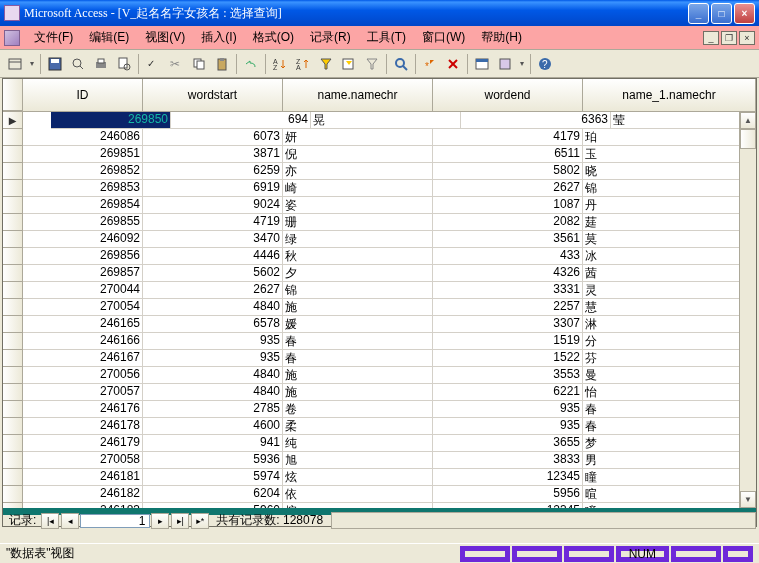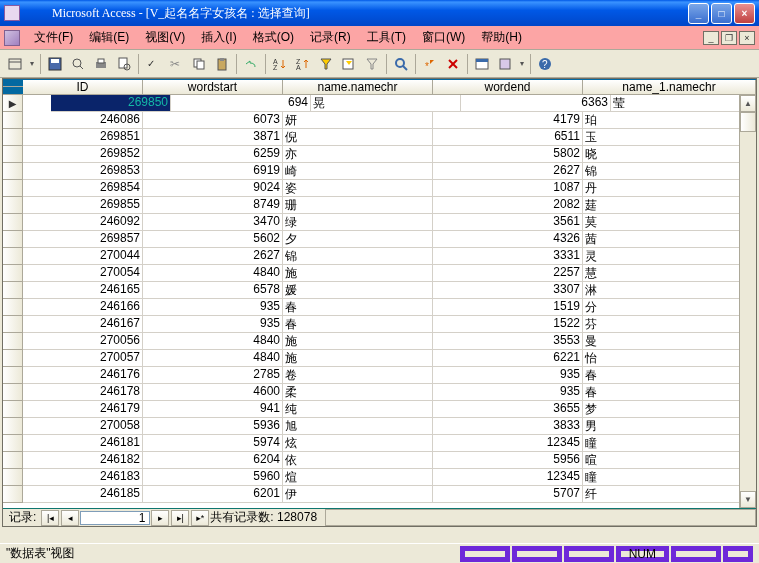--- a/index.html
+++ b/index.html
@@ -1,59 +1,59 @@
 <!DOCTYPE html>
 <html><head>
 <meta charset="utf-8">
 <style>
 * { margin: 0; padding: 0; box-sizing: border-box; }
 body { font-family: "SimSun", "宋体", sans-serif; font-size: 12px; background: #ece9d8; overflow: hidden; width: 759px; height: 563px; }
 
-.titlebar { background: linear-gradient(to bottom, #0058e6 0%, #3a93ff 8%, #0058e6 40%, #0046c8 100%); height: 26px; display: flex; align-items: center; color: white; padding: 0 4px; gap: 28px; }
+.titlebar { background: linear-gradient(to bottom, #0058e6 0%, #3a93ff 8%, #0058e6 40%, #0046c8 100%); height: 26px; display: flex; align-items: center; color: white; padding: 0 4px; }
 .titlebar .icon { width: 16px; height: 16px; background: #e8d8f0; border: 1px solid #8a5aa0; margin-right: 4px; }
 .titlebar .title { flex: 1; font-size: 12px; font-family: "SimSun"; }
 .titlebar .winbtns { display: flex; gap: 2px; }
 .titlebar .winbtn { width: 21px; height: 21px; background: linear-gradient(to bottom, #7ba7e8, #3a6fd0); border: 1px solid #fff; border-radius: 3px; display: flex; align-items: center; justify-content: center; color: white; font-weight: bold; font-size: 10px; }
 .titlebar .winbtn.close { background: linear-gradient(to bottom, #e89090, #c04040); }
 
 .menubar { background: #fca5a5; height: 24px; display: flex; align-items: center; padding: 0 4px; border-bottom: 1px solid #aca899; }
 .menubar .mdi-icon { width: 16px; height: 16px; background: linear-gradient(135deg, #d0c0e0, #a080c0); border: 1px solid #806090; margin-right: 6px; }
 .menubar .menuitem { padding: 2px 8px; cursor: default; }
 .menubar .mdi-btns { margin-left: auto; display: flex; gap: 2px; }
 .menubar .mdi-btn { width: 16px; height: 14px; border: 1px solid #716f64; background: #ece9d8; display:flex; align-items:center; justify-content:center; font-size:9px; color:#333; }
 
 .toolbar { background: #ece9d8; height: 28px; display: flex; align-items: center; padding: 2px 4px; border-bottom: 1px solid #aca899; gap: 1px; }
 .toolbar .tb { width: 22px; height: 22px; display: flex; align-items: center; justify-content: center; border: 1px solid transparent; }
 .toolbar .sep { width: 1px; height: 20px; background: #aca899; margin: 0 2px; }
 .toolbar .tbdd { width: 10px; height:22px; display:flex; align-items:center; justify-content:center; font-size:8px; color:#555; }
 
 .grid-area { position: absolute; top: 78px; left: 2px; right: 2px; bottom: 36px; background: white; border: 1px solid #716f64; display: flex; flex-direction: column; }
-.grid-header { display: flex; background: #0369a1; height: 16px; border-bottom: 1px solid #aca899; flex-shrink: 0; align-items: center; }
+.grid-header { display: flex; background: #0369a1; height: 33px; border-bottom: 1px solid #aca899; flex-shrink: 0; }
 .grid-header .hcell { border-right: 1px solid #aca899; display: flex; align-items: center; justify-content: center; font-size: 12px; background: linear-gradient(to bottom, #fff, #ece9d8); }
 .grid-body { flex: 1; overflow: hidden; position: relative; }
 .row { display: flex; height: 17px; }
 .row .rcell { border-right: 1px solid #d4d0c8; border-bottom: 1px solid #d4d0c8; font-size: 12px; padding: 0 2px; white-space: nowrap; overflow: hidden; }
 .rowhead { width: 20px; background: linear-gradient(to right, #fff, #ece9d8); border-right: 1px solid #aca899; border-bottom: 1px solid #aca899; display:flex; align-items:center; justify-content:center; font-size:10px; color:#333; flex-shrink:0; }
 .cnum { text-align: right; }
 .ctxt { text-align: left; }
 .c-id { width: 120px; }
 .c-ws { width: 140px; }
 .c-nc { width: 150px; }
 .c-we { width: 150px; }
 .c-n1 { flex: 1; }
 .selected { background: #0a246a; color: #14b8a6; margin-left: 28px; }
 .vscroll { position:absolute; right:0; top:0; bottom:0; width:17px; background:#ece9d8; border-left:1px solid #aca899; }
 .vscroll .vbtn { height:17px; background:linear-gradient(to bottom,#fff,#ece9d8); border:1px solid #aca899; display:flex; align-items:center; justify-content:center; font-size:8px; color:#555; }
 .vscroll .thumb { position:absolute; top:17px; left:0; right:0; height:20px; background:linear-gradient(to right,#fff,#ece9d8); border:1px solid #aca899; }
 
-.nav { height: 18px; background: #ece9d8; display: flex; align-items: center; border-top: 1px solid #0f766e; font-size: 12px; padding-left:2px; }
+.nav { height: 18px; background: #ece9d8; display: flex; align-items: center; border-top: 7px solid #0f766e; font-size: 12px; padding-left:2px; }
 .nav .label { padding: 0 4px; }
 .nav .navbtn { width: 18px; height: 16px; border: 1px solid #aca899; background: linear-gradient(to bottom,#fff,#ece9d8); display:flex; align-items:center; justify-content:center; font-size:9px; margin:0 1px; }
 .nav .recinput { width: 70px; height: 14px; border: 1px solid #7f9db9; background: white; text-align: right; padding-right: 4px; font-size:12px; }
-.nav .reccount { }
+.nav .reccount { padding-left: 6px; }
 .nav .hscroll { flex:1; margin-left:8px; height:17px; background:#ece9d8; border:1px solid #aca899; position:relative; }
 
 .statusbar { position: absolute; left:0; right:0; bottom:0; height: 20px; background: #ece9d8; border-top: 1px solid #fff; display: flex; align-items: center; padding: 0 6px; font-size: 12px; }
 .statusbar .pane { border:5px solid #6d28d9; height:16px; padding:0 8px; margin-left:2px; display:flex; align-items:center; }
 .statusbar .flex { flex:1; }
 </style>
 </head>
 <body>
 
 <div class="titlebar">
@@ -273,32 +273,40 @@
         <div class="rowhead"></div>
         <div class="rcell c-id cnum">269854</div>
         <div class="rcell c-ws cnum">9024</div>
         <div class="rcell c-nc ctxt">姿</div>
         <div class="rcell c-we cnum">1087</div>
         <div class="rcell c-n1 ctxt">丹</div>
       </div>
       <div class="row">
         <div class="rowhead"></div>
         <div class="rcell c-id cnum">269855</div>
-        <div class="rcell c-ws cnum">8749</div>
+        <div class="rcell c-ws cnum">4719</div>
         <div class="rcell c-nc ctxt">珊</div>
         <div class="rcell c-we cnum">2082</div>
         <div class="rcell c-n1 ctxt">莛</div>
       </div>
       <div class="row">
         <div class="rowhead"></div>
         <div class="rcell c-id cnum">246092</div>
         <div class="rcell c-ws cnum">3470</div>
         <div class="rcell c-nc ctxt">绿</div>
         <div class="rcell c-we cnum">3561</div>
         <div class="rcell c-n1 ctxt">莫</div>
+      </div>
+      <div class="row">
+        <div class="rowhead"></div>
+        <div class="rcell c-id cnum">269856</div>
+        <div class="rcell c-ws cnum">4446</div>
+        <div class="rcell c-nc ctxt">秋</div>
+        <div class="rcell c-we cnum">433</div>
+        <div class="rcell c-n1 ctxt">冰</div>
       </div>
       <div class="row">
         <div class="rowhead"></div>
         <div class="rcell c-id cnum">269857</div>
         <div class="rcell c-ws cnum">5602</div>
         <div class="rcell c-nc ctxt">夕</div>
         <div class="rcell c-we cnum">4326</div>
         <div class="rcell c-n1 ctxt">茜</div>
       </div>
       <div class="row">

